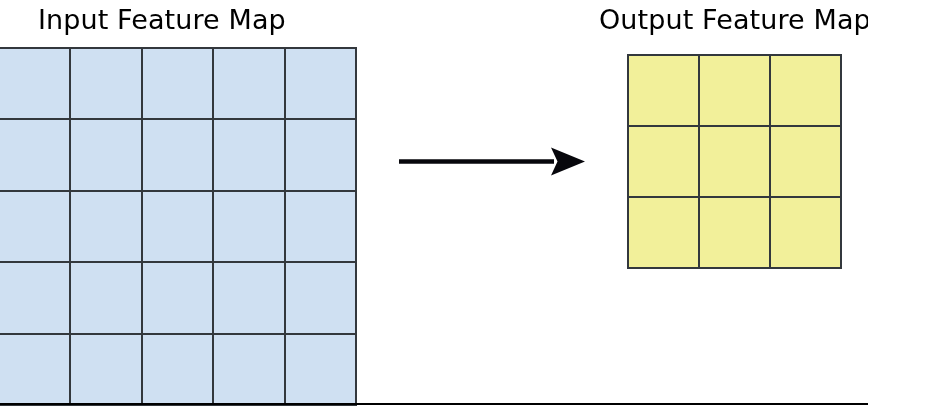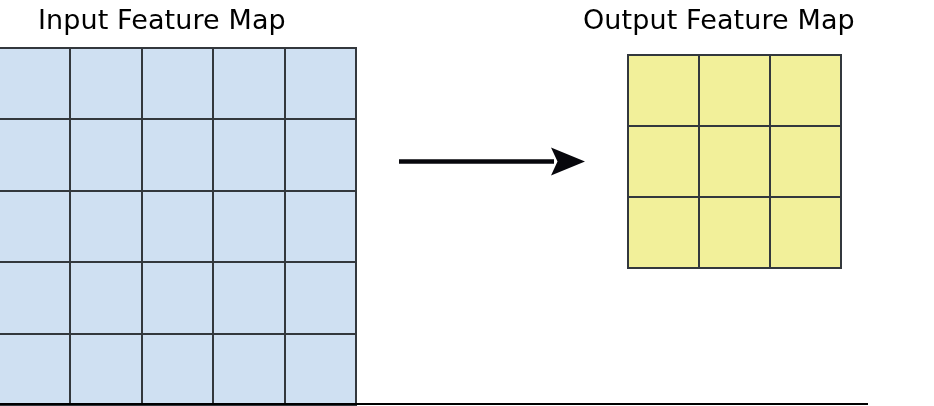--- a/index.html
+++ b/index.html
@@ -39,21 +39,21 @@
   
   .map-title {
     position: absolute;
     font-size: 27px;
     line-height: 1;
     color: #000000;
     white-space: nowrap;
     letter-spacing: 0.1px;
   }
   #input-title  { left: 38px;  top: 6px; }
-  #output-title { left: 583px; top: 6px; }
+  #output-title { left: 599px; top: 6px; }
 
   
   .feature-grid {
     position: absolute;
     display: grid;
     box-sizing: border-box;
     background: #33383d;
     gap: 2px;
     border: 2px solid #33383d;
   }

